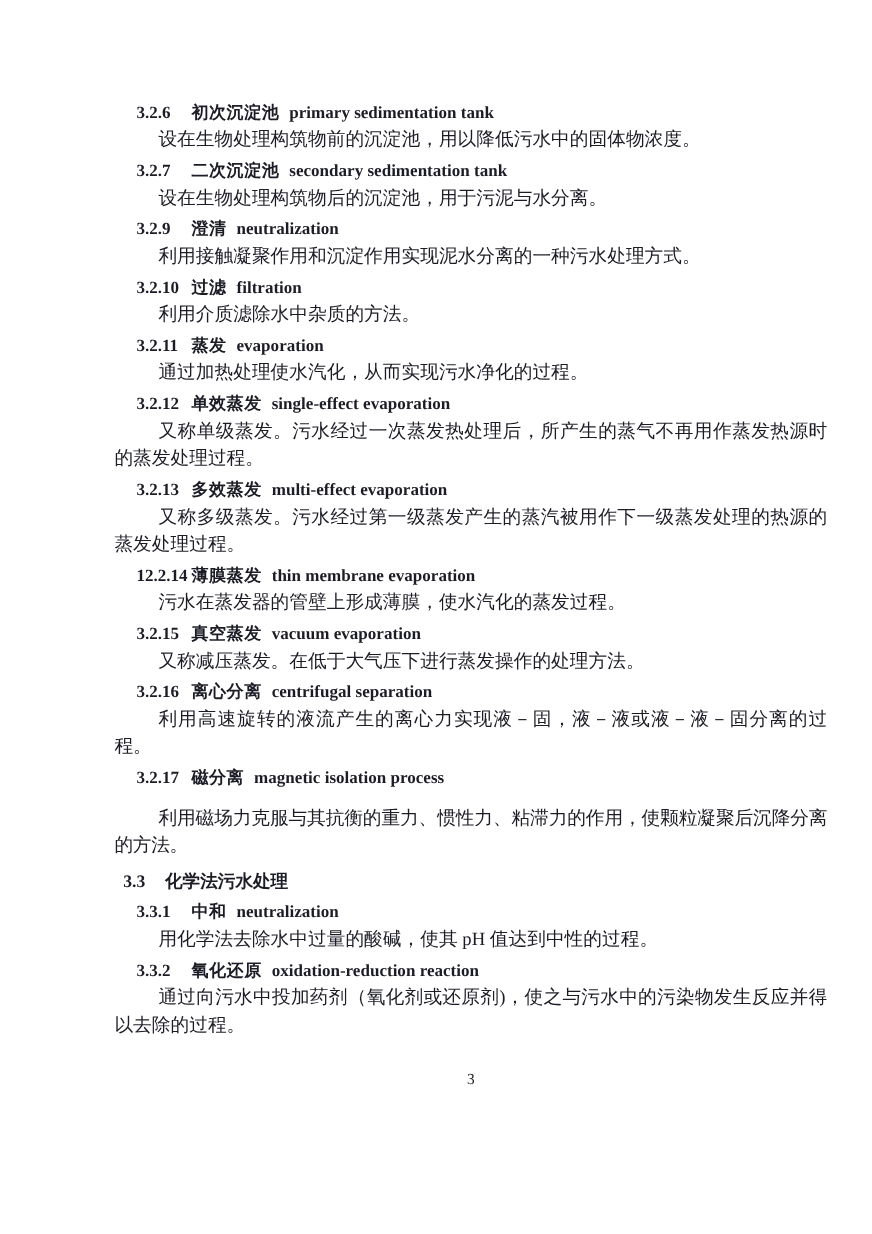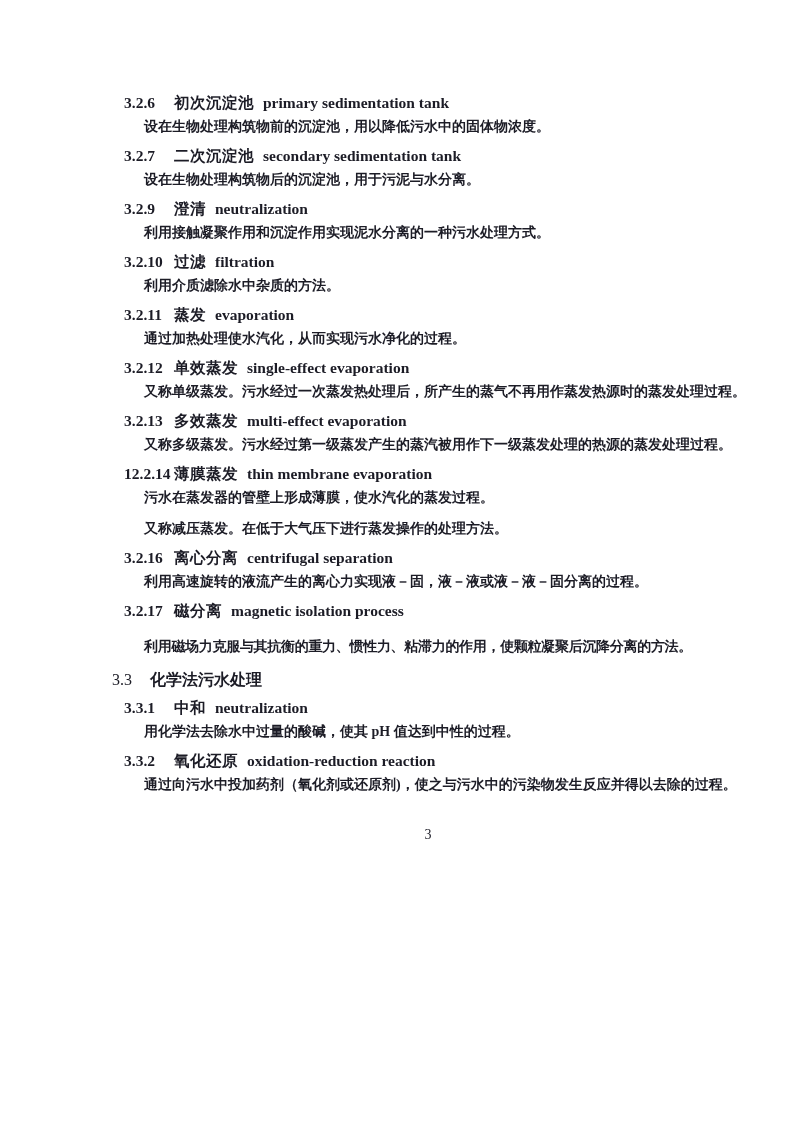--- a/index.html
+++ b/index.html
@@ -50,31 +50,30 @@
     margin: 0 0 0 8px;
     font-size: 16px;
     line-height: 22px;
     font-weight: bold;
     font-family: "Liberation Sans", sans-serif;
   }
   .clause-heading .num {
     display: inline-block;
     min-width: 38px;
     font-family: "Liberation Serif", serif;
-    font-weight: normal;
+    font-weight: bold;
   }
 
   .def {
     margin: 0;
-    font-size: 14px;
+    font-size: 17px;
     line-height: 25px;
     text-align: justify;
     text-indent: 40px;
     font-family: "Liberation Serif", serif;
-    font-weight: bold;
   }
   .def.tight { letter-spacing: -0.3px; margin-top: 12px; }
 
   .page-footer {
     margin-top: 30px;
     text-align: center;
     font-size: 14px;
     line-height: 16px;
     font-family: "Liberation Serif", serif;
   }
@@ -119,20 +118,21 @@
     <h3 class="term-heading"><span class="num">3.2.13</span><span class="zh">多效蒸发</span><span class="en">multi-effect evaporation</span></h3>
     <p class="def">又称多级蒸发。污水经过第一级蒸发产生的蒸汽被用作下一级蒸发处理的热源的蒸发处理过程。</p>
   </section>
 
   <section class="entry">
     <h3 class="term-heading"><span class="num">12.2.14</span><span class="zh">薄膜蒸发</span><span class="en">thin membrane evaporation</span></h3>
     <p class="def">污水在蒸发器的管壁上形成薄膜，使水汽化的蒸发过程。</p>
   </section>
 
   <section class="entry">
+    <h3 class="term-heading"><span class="num">3.2.15</span><span class="zh">真空蒸发</span><span class="en">vacuum evaporation</span></h3>
     <p class="def">又称减压蒸发。在低于大气压下进行蒸发操作的处理方法。</p>
   </section>
 
   <section class="entry">
     <h3 class="term-heading"><span class="num">3.2.16</span><span class="zh">离心分离</span><span class="en">centrifugal separation</span></h3>
     <p class="def">利用高速旋转的液流产生的离心力实现液－固，液－液或液－液－固分离的过程。</p>
   </section>
 
   <section class="entry">
     <h3 class="term-heading"><span class="num">3.2.17</span><span class="zh">磁分离</span><span class="en">magnetic isolation process</span></h3>

